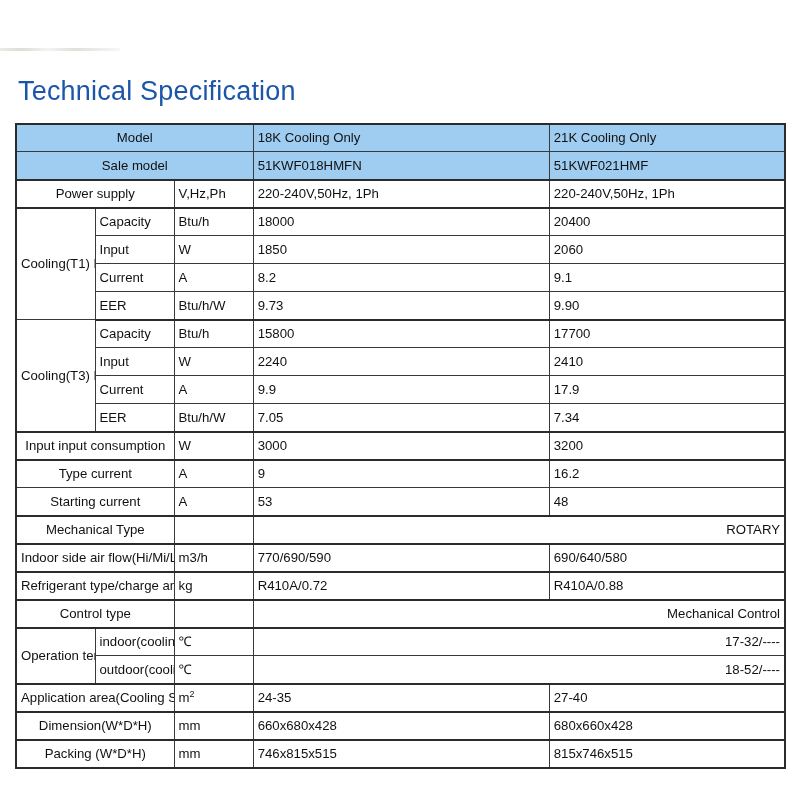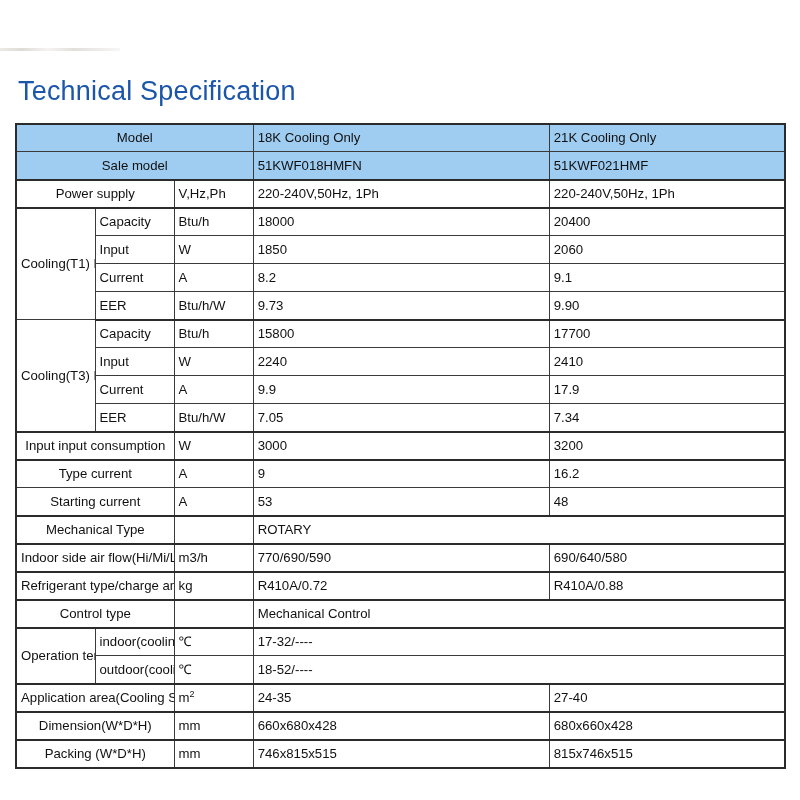--- a/index.html
+++ b/index.html
@@ -70,21 +70,21 @@
   .c-sub     { width: 173px; text-align: left;   padding-left: 6px; }
   .c-unit    { width: 76px;  }
   .c-a       { width: 201px; text-align: left; }
   .c-b       { width: 160px; }
 
   .head-cell { background: #9fcdf2; }
 
   .merge-lbl  { text-align: center; padding-left: 6px; }
   .vmid       { vertical-align: middle; }
 
-  .span-data  { text-align: left; }
+  .span-data  { text-align: right; }
 
   sup.sq {
     font-size: 9px;
     vertical-align: super;
     line-height: 0;
   }
 
   .thickbottom { border-bottom: 2px solid #2b2b2b !important; }
 </style>
 </head>

